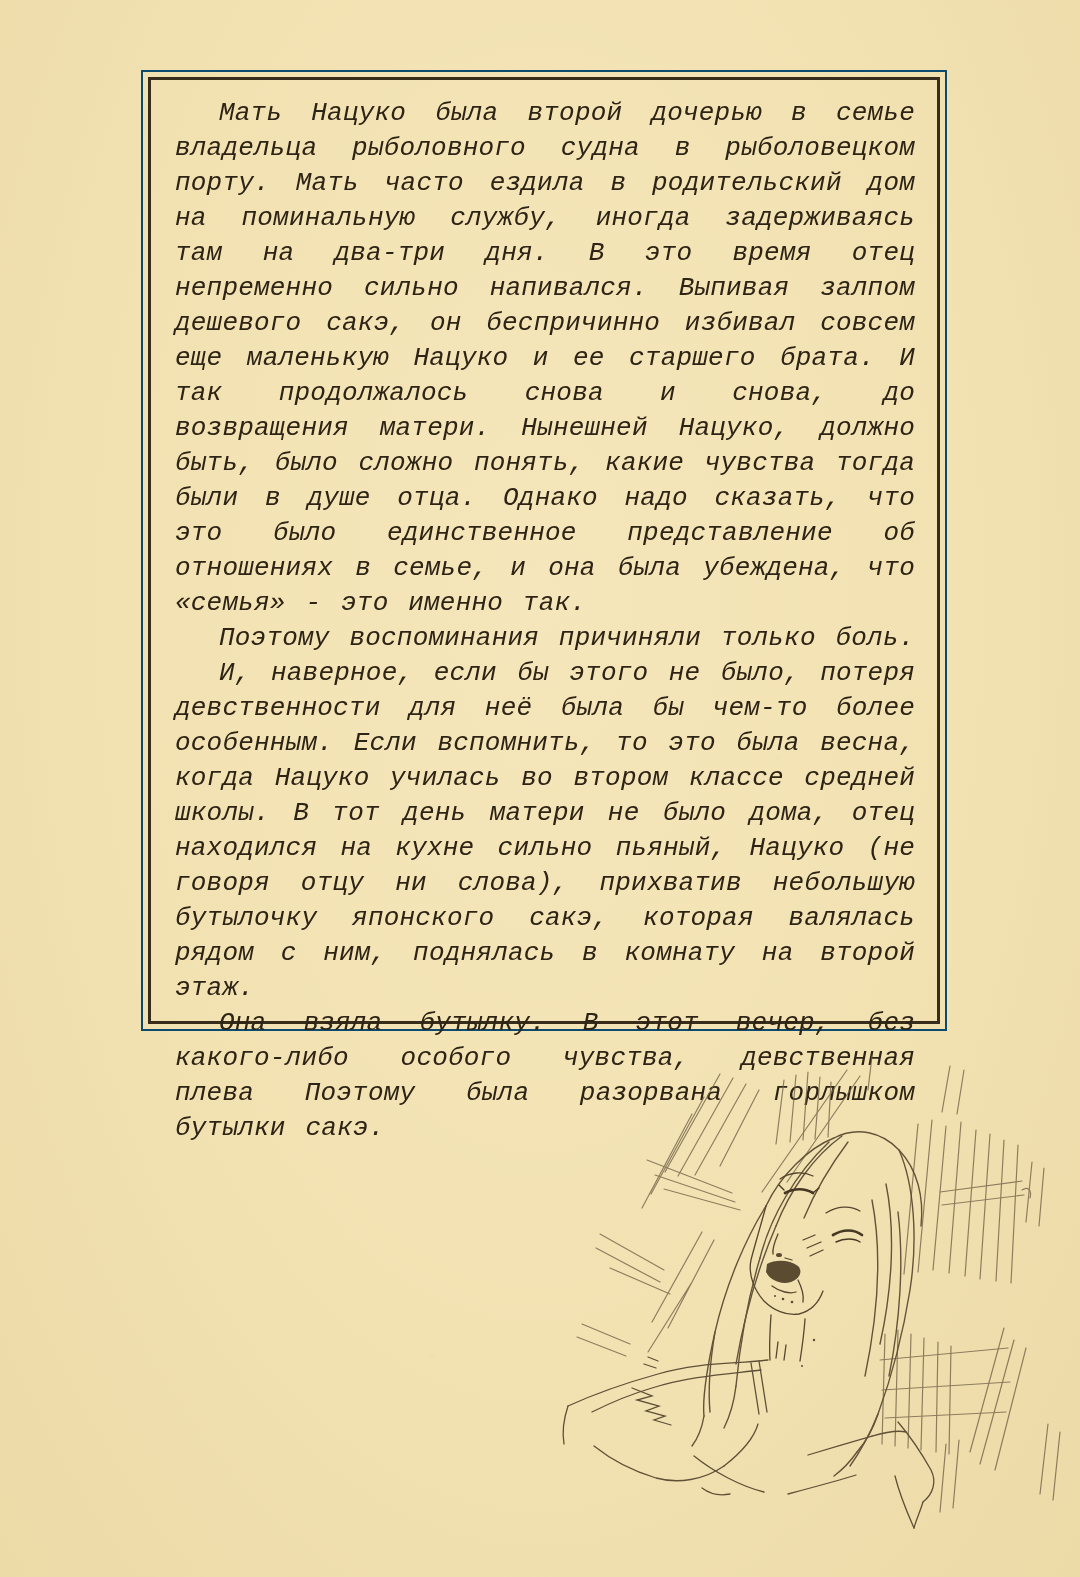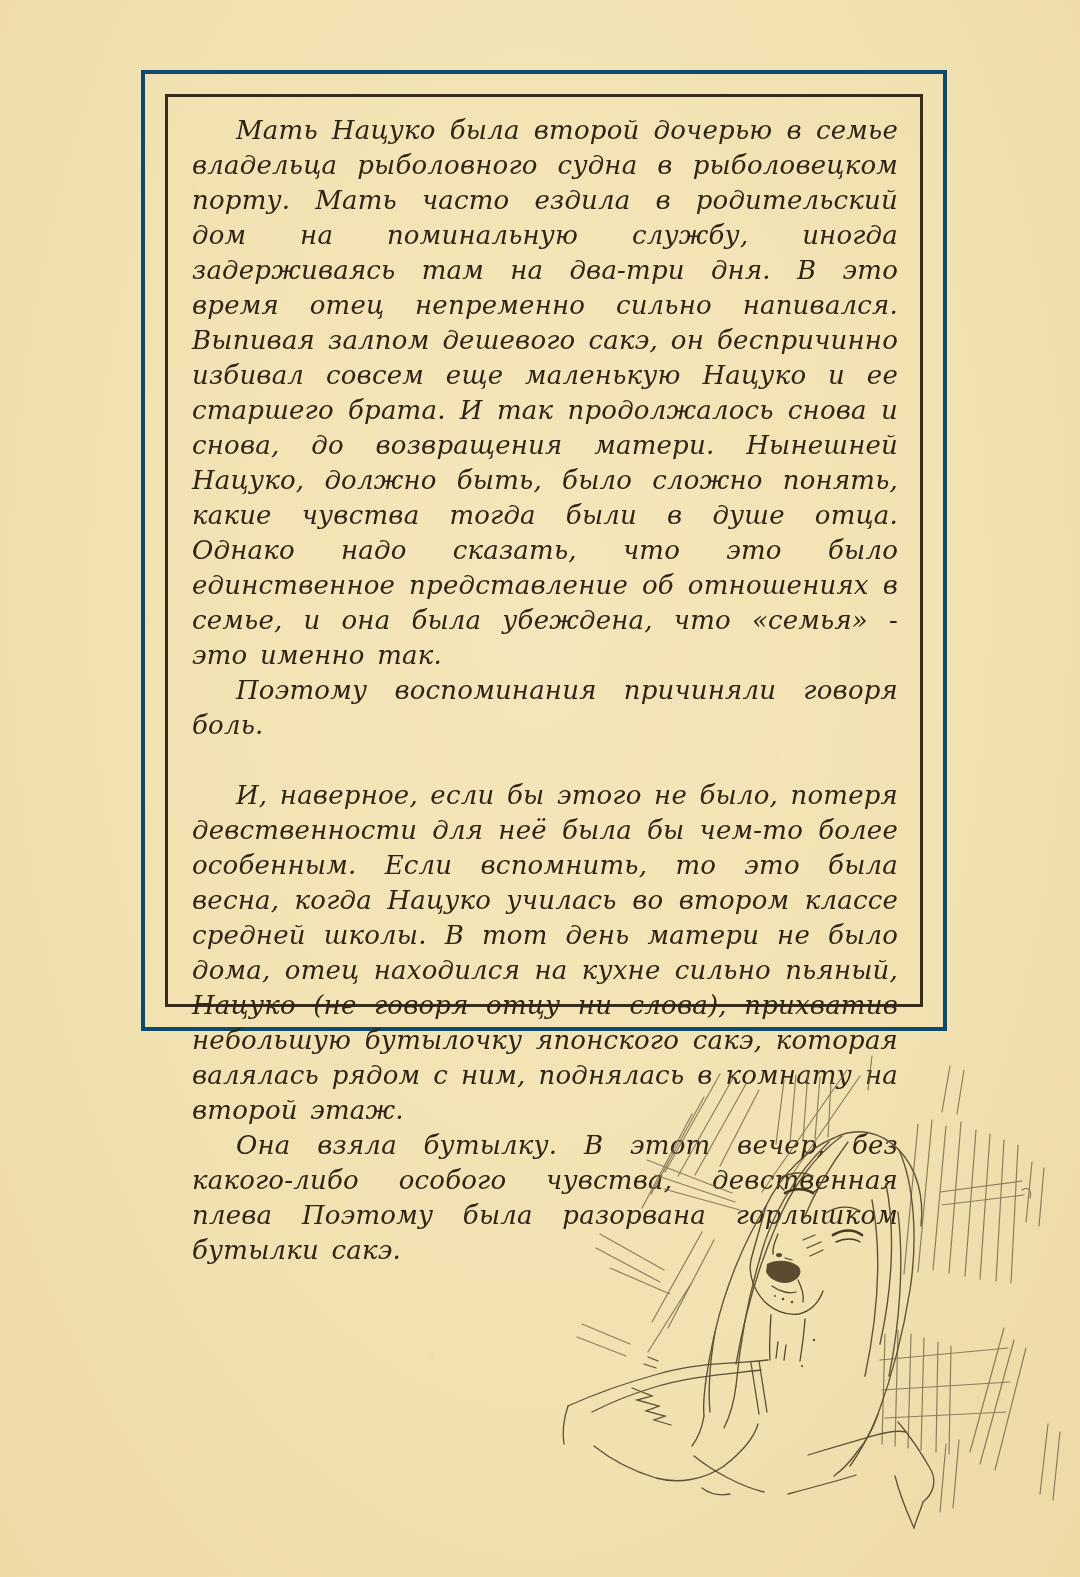--- a/index.html
+++ b/index.html
@@ -10,54 +10,55 @@
   }
   .paper-grain{
     position:absolute;inset:0;pointer-events:none;opacity:.35;
     background:
       radial-gradient(circle at 18% 12%, rgba(120,110,90,.06) 0 2px, transparent 3px),
       radial-gradient(circle at 72% 48%, rgba(120,110,90,.05) 0 2px, transparent 3px),
       radial-gradient(circle at 40% 86%, rgba(120,110,90,.06) 0 2px, transparent 3px);
   }
   .frame{
     position:absolute;left:141px;top:70px;width:806px;height:961px;
-    box-sizing:border-box;border:4px solid #0c4a6e;padding:20px;
+    box-sizing:border-box;border:2px solid #0c4a6e;padding:5px;
     background:transparent;
+    font-family:Liberation Mono, monospace;
   }
   .frame-inner{
     box-sizing:border-box;width:100%;height:100%;
     border:3px solid #382c1a;
     padding:16px 22px 0 24px;
   }
   .bodytext p{
     margin:0;
     font-style:italic;
     font-size:26px;line-height:35px;
     color:#2e2416;
     text-align:justify;
     text-align-last:left;
     text-indent:44px;
     word-spacing:4px;
     letter-spacing:.2px;
   }
-  .bodytext p.gap-before{margin-top:35px;}
+  .bodytext p.gap-before{}
   .sketch{
     position:absolute;left:552px;top:1042px;width:528px;height:535px;
   }
   .sketch svg{width:100%;height:100%;display:block;}
 </style>
 </head>
 <body>
 
 <div class="paper-grain"></div>
 
 <div class="frame">
   <div class="frame-inner bodytext">
     <p>Мать Нацуко была второй дочерью в семье владельца рыболовного судна в рыболовецком порту.  Мать часто ездила в родительский дом на поминальную службу, иногда задерживаясь там на два-три дня.  В это время отец непременно сильно напивался. Выпивая залпом дешевого сакэ, он беспричинно избивал совсем еще маленькую Нацуко и ее старшего брата. И так продолжалось снова и снова, до возвращения матери.  Нынешней Нацуко, должно быть, было сложно понять, какие чувства тогда были в душе отца.  Однако надо сказать, что это было единственное представление об отношениях в семье, и она была убеждена, что «семья» - это именно так.</p>
-    <p>Поэтому воспоминания причиняли говоря боль.</p>
+    <p>Поэтому воспоминания причиняли только боль.</p>
     <p class="gap-before">И, наверное, если бы этого не было, потеря девственности для неё была бы чем-то более особенным.  Если  вспомнить, то это была весна, когда Нацуко училась во втором классе средней школы.  В тот день матери не было дома, отец находился на кухне сильно пьяный, Нацуко (не говоря отцу ни слова), прихватив небольшую бутылочку японского сакэ, которая валялась рядом с ним, поднялась в комнату на второй этаж.</p>
     <p>Она взяла бутылку.  В этот вечер, без какого-либо особого чувства, девственная плева Поэтому была разорвана горлышком бутылки сакэ.</p>
   </div>
 </div>
 
 <div class="sketch">
   <svg viewBox="0 0 528 535" xmlns="http://www.w3.org/2000/svg">
 
     <g fill="none" stroke="#75654a" stroke-width="1.2" stroke-linecap="round" opacity="0.8">
       <path d="M168,32 L113,130 M181,36 L126,134 M194,42 L143,133 M152,55 L99,152 M207,48 L168,124 M140,72 L90,166"></path>

